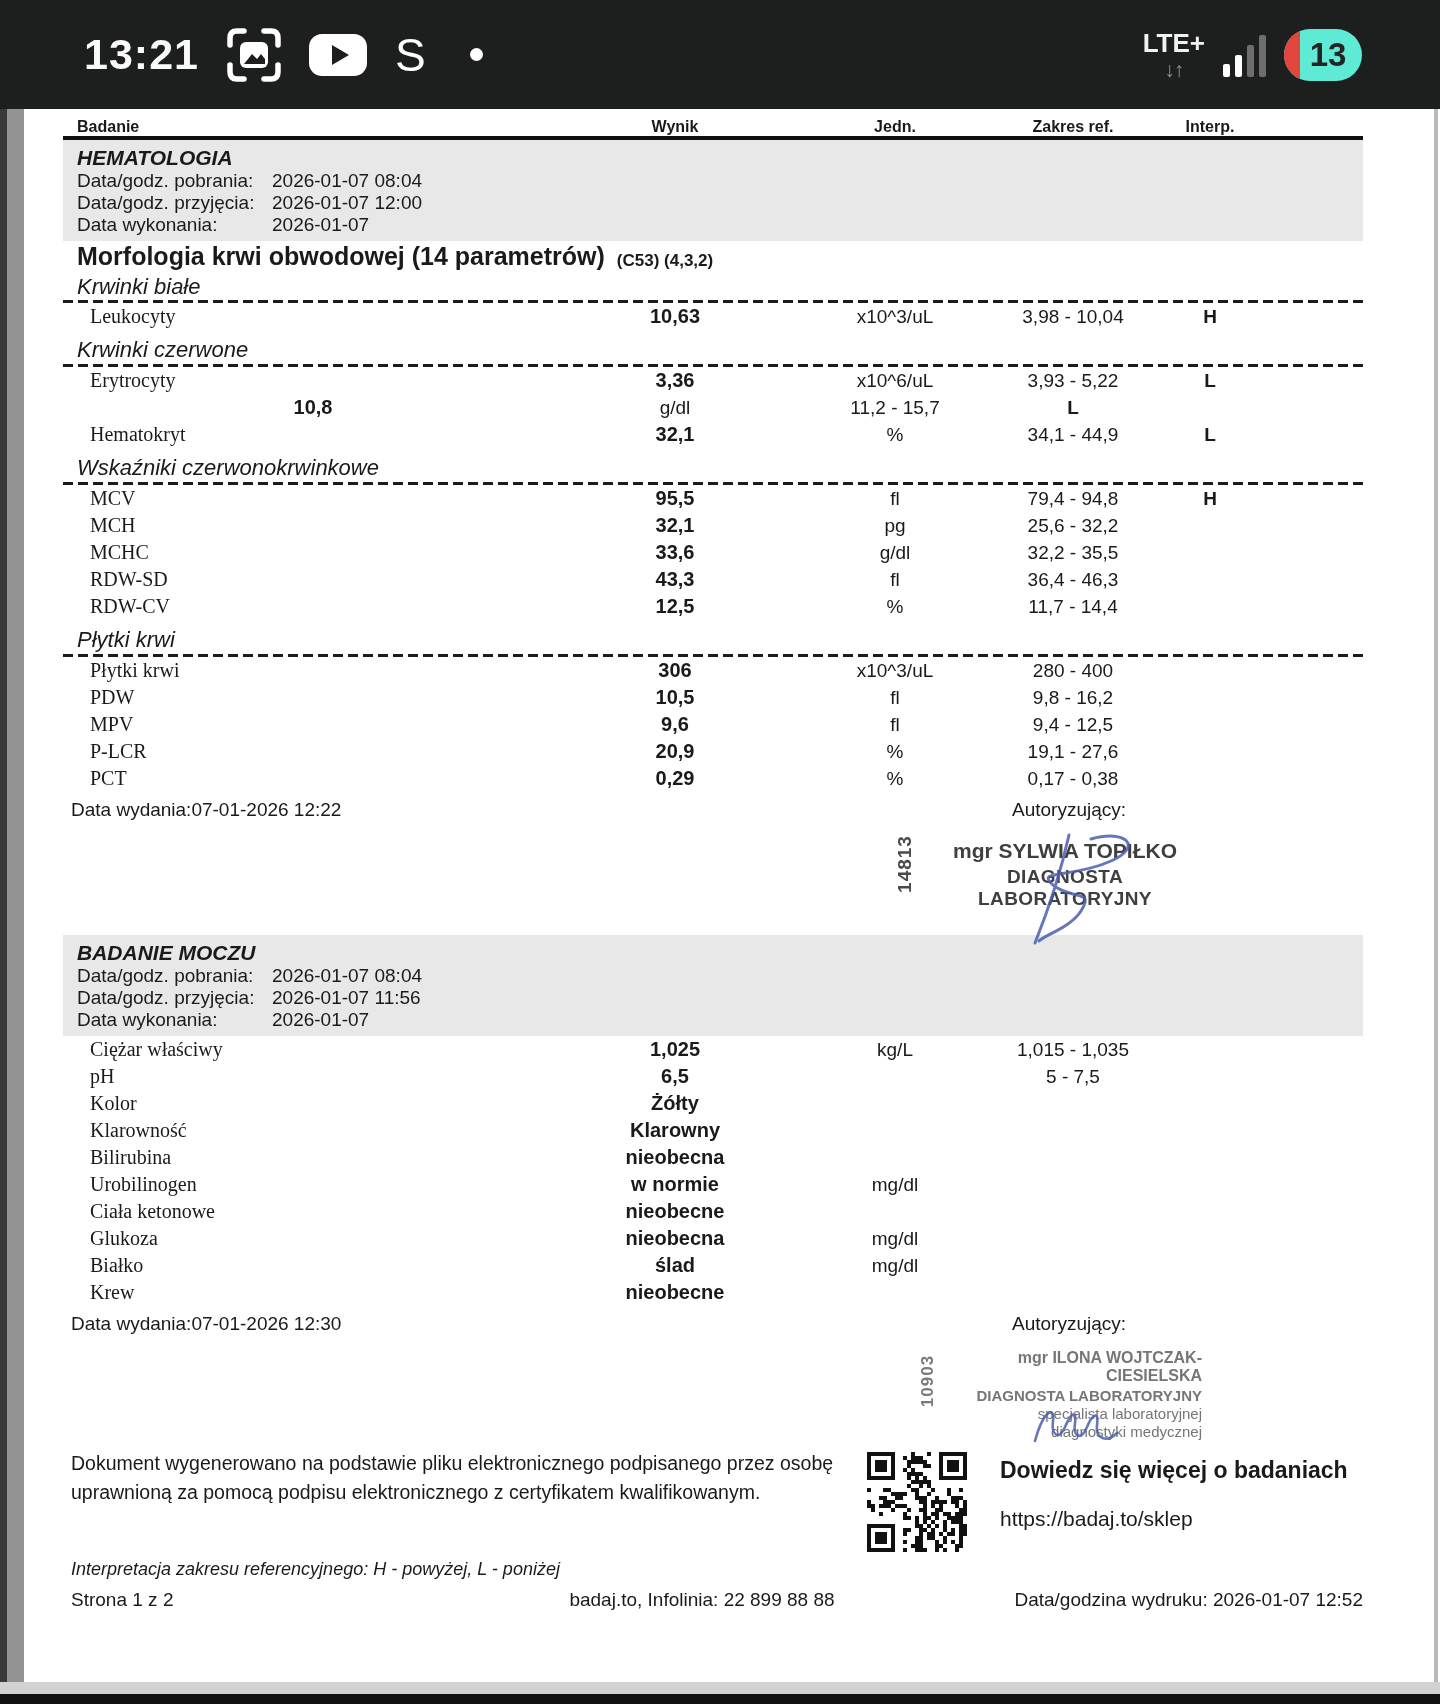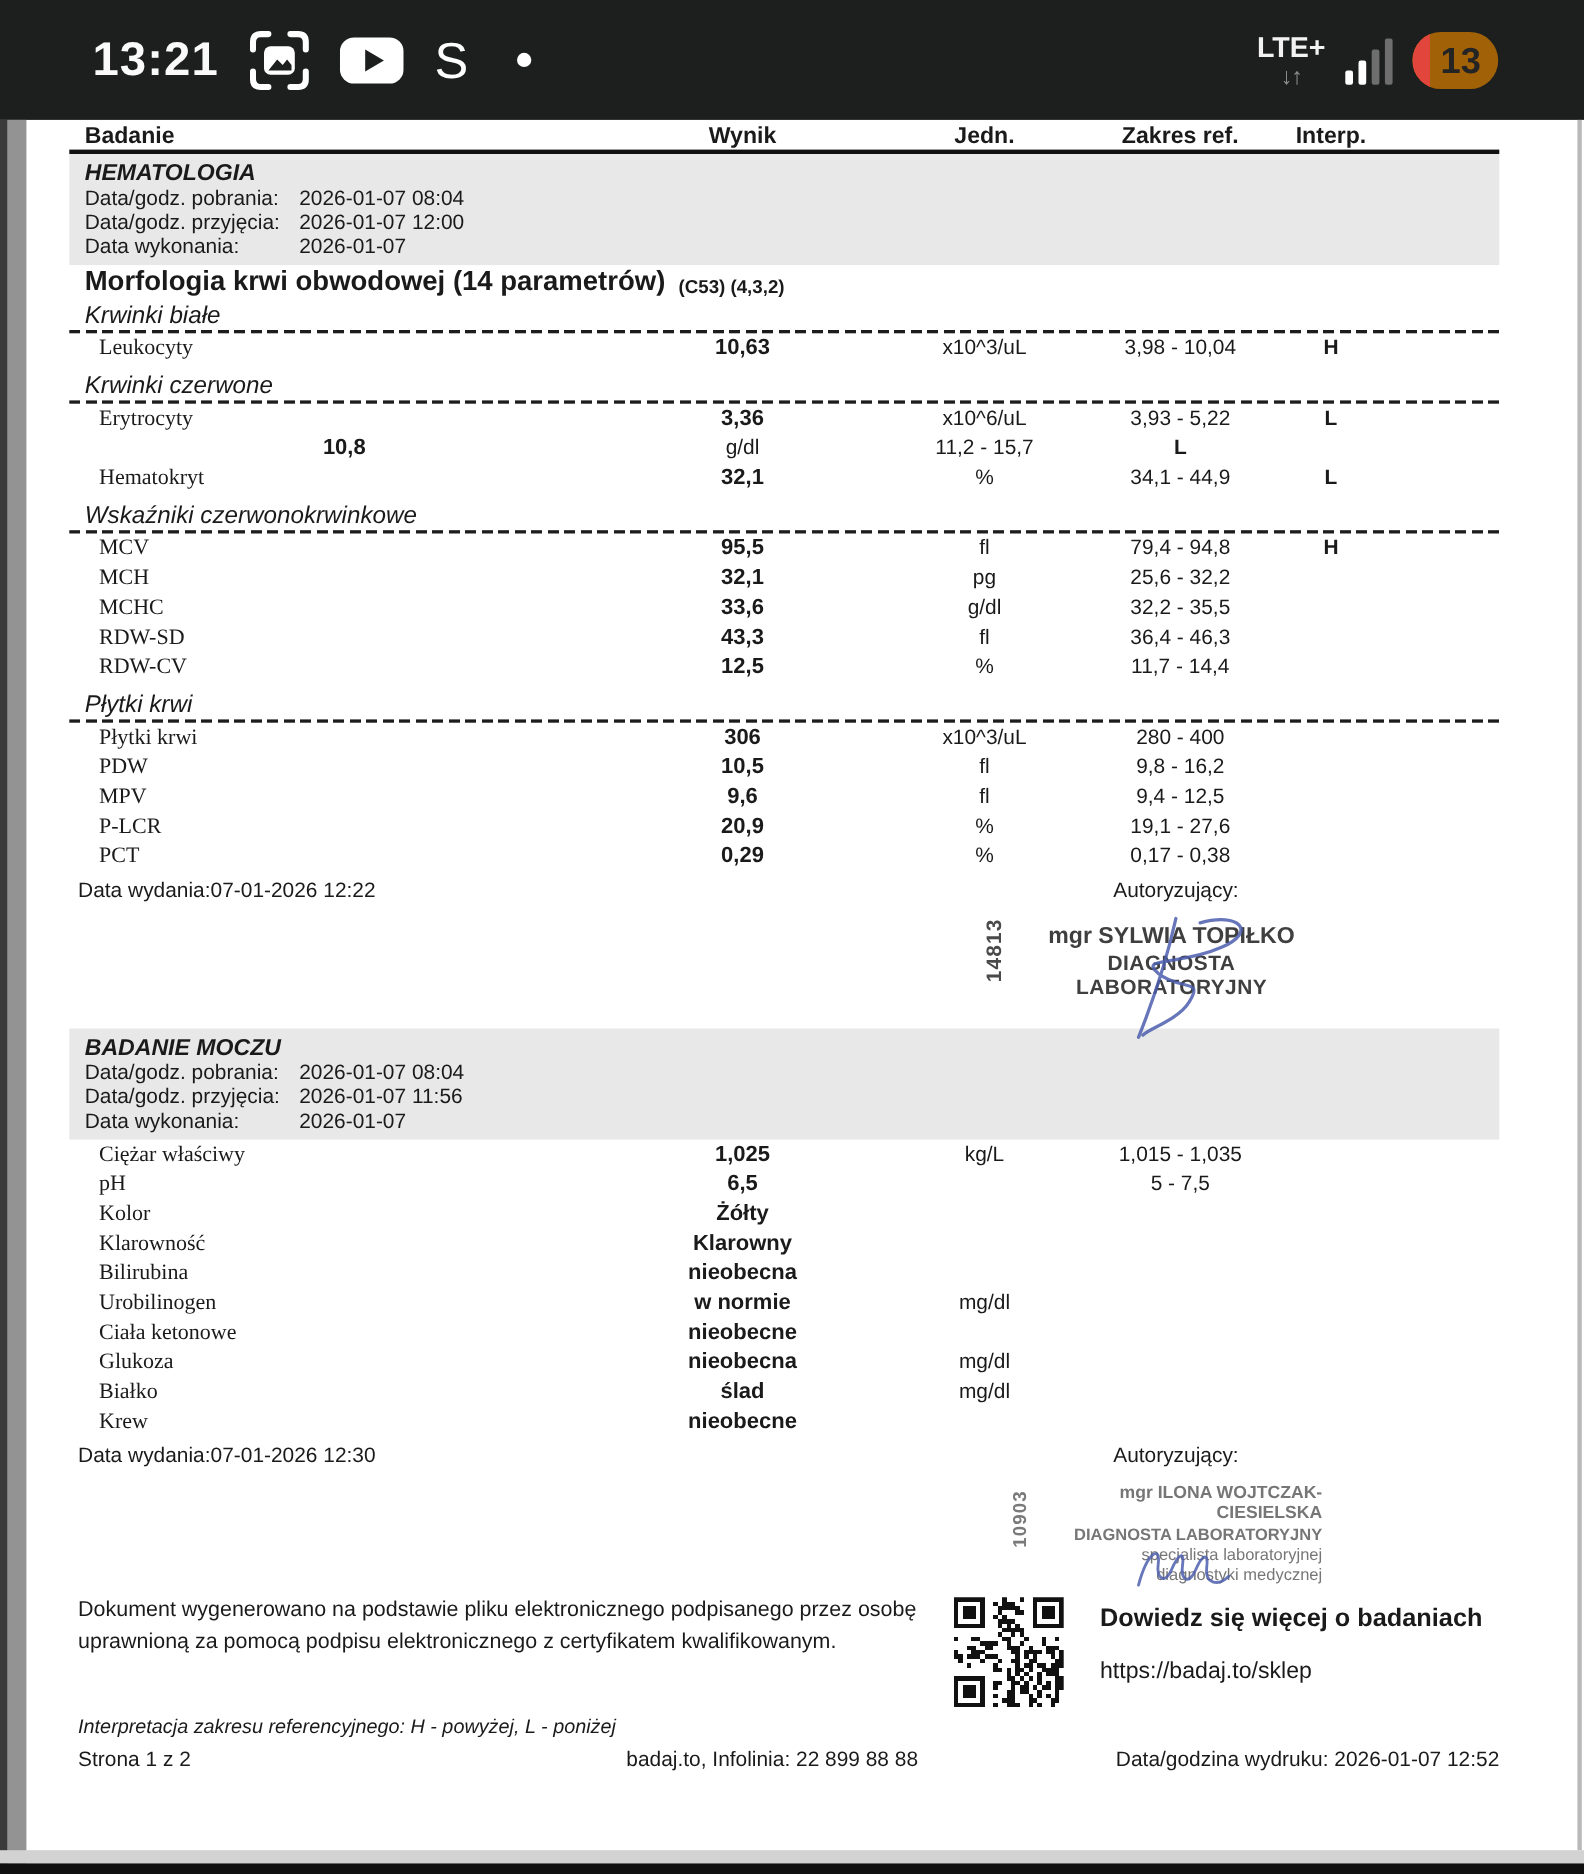--- a/index.html
+++ b/index.html
@@ -13,36 +13,36 @@
   .sb-s{color:#fff;font-size:46px;font-weight:400;margin-left:28px;line-height:1}
   .sb-dot{width:13px;height:13px;background:#fff;border-radius:50%;margin-left:44px}
   .sb-right{margin-left:auto;margin-right:78px;display:flex;align-items:center;gap:18px}
   .lte{display:flex;flex-direction:column;align-items:center;line-height:1}
   .lte-t{color:#f2f2f2;font-weight:700;font-size:26px}
   .lte-a{color:#8f8f8f;font-size:21px;margin-top:3px;letter-spacing:-1px}
   .bars{display:flex;align-items:flex-end;gap:5px;height:44px}
   .bars i{display:block;width:7px;border-radius:2px}
   .b1{height:13px;background:#fff}.b2{height:22px;background:#fff}
   .b3{height:32px;background:#6e6e6e}.b4{height:42px;background:#6e6e6e}
-  .battery{width:78px;height:52px;border-radius:26px;background:#a16207;position:relative;
+  .battery{width:78px;height:52px;border-radius:26px;background:#5eead4;position:relative;
            overflow:hidden;display:flex;align-items:center;justify-content:center}
   .batt-red{position:absolute;left:0;top:0;bottom:0;width:16px;background:#e2453c}
   .batt-pct{position:relative;font-size:33px;font-weight:700;color:#242424;margin-left:10px}
 
   
   .gutter-a{position:absolute;left:0;top:109px;height:1585px;width:7px;background:#3a3a3a}
   .gutter-b{position:absolute;left:7px;top:109px;height:1585px;width:17px;background:#939393}
   .edge-r{position:absolute;left:1434px;top:109px;height:1573px;width:4px;background:#b9b9b9}
   .bottom-gray{position:absolute;left:0;right:0;top:1682px;height:12px;background:#d2d2d2}
   .bottom-black{position:absolute;left:0;right:0;top:1694px;height:10px;background:#101010}
 
   
   .blk{margin-left:63px;width:1300px}
   .thead{display:grid;grid-template-columns:500px 224px 216px 140px 134px 86px;
-         align-items:end;height:27px;border-bottom:4px solid #101010;font-weight:700;font-size:21px}
+         align-items:end;height:27px;border-bottom:4px solid #101010;font-weight:700;font-size:16px}
   .pl14{padding-left:14px}
   .cc{text-align:center}
 
   .band{background:#e8e8e8;padding:5px 0}
   .band-title{font-style:italic;font-weight:700;font-size:21px;padding-left:14px;height:25px;display:flex;align-items:center}
   .meta-row{display:flex;font-size:19px;height:22px;align-items:center;padding-left:14px}
   .meta-label{width:195px}
 
   .panel-title{margin-top:0;height:30px;padding-left:14px;font-weight:700;font-size:25px;
                display:flex;align-items:flex-end;gap:12px}

